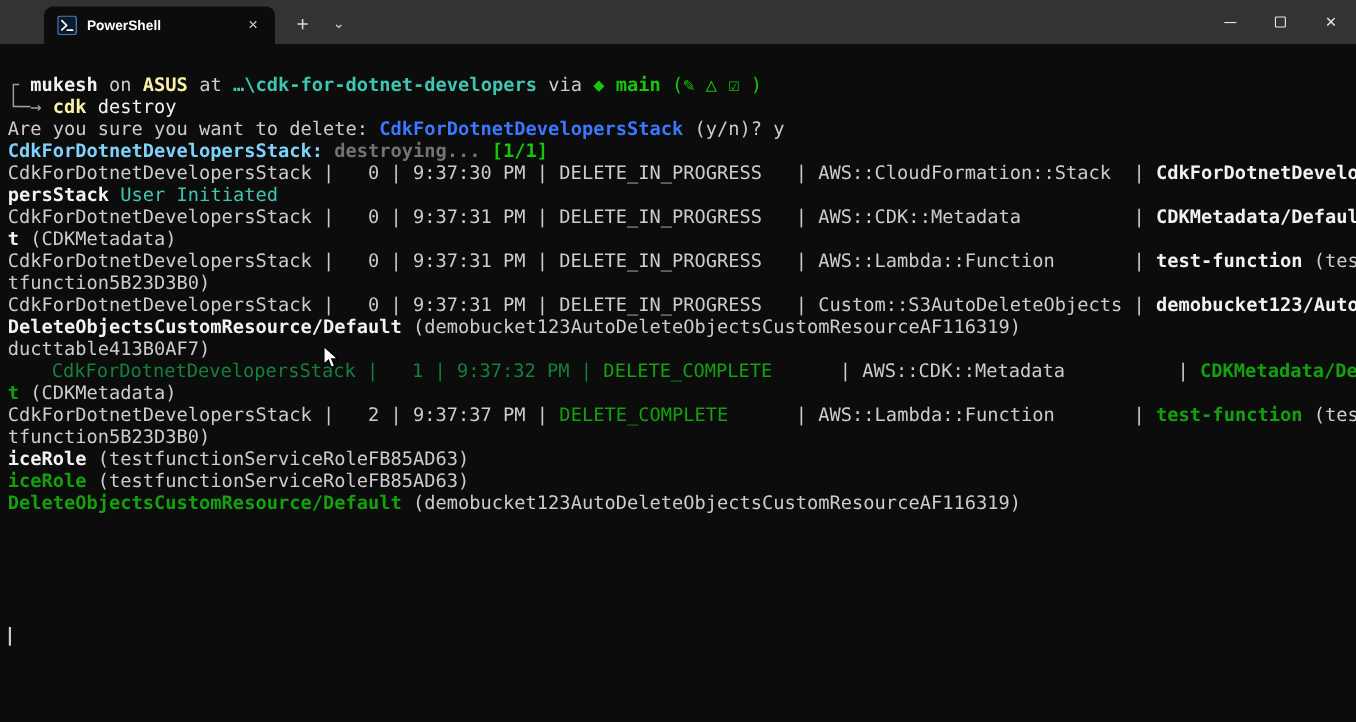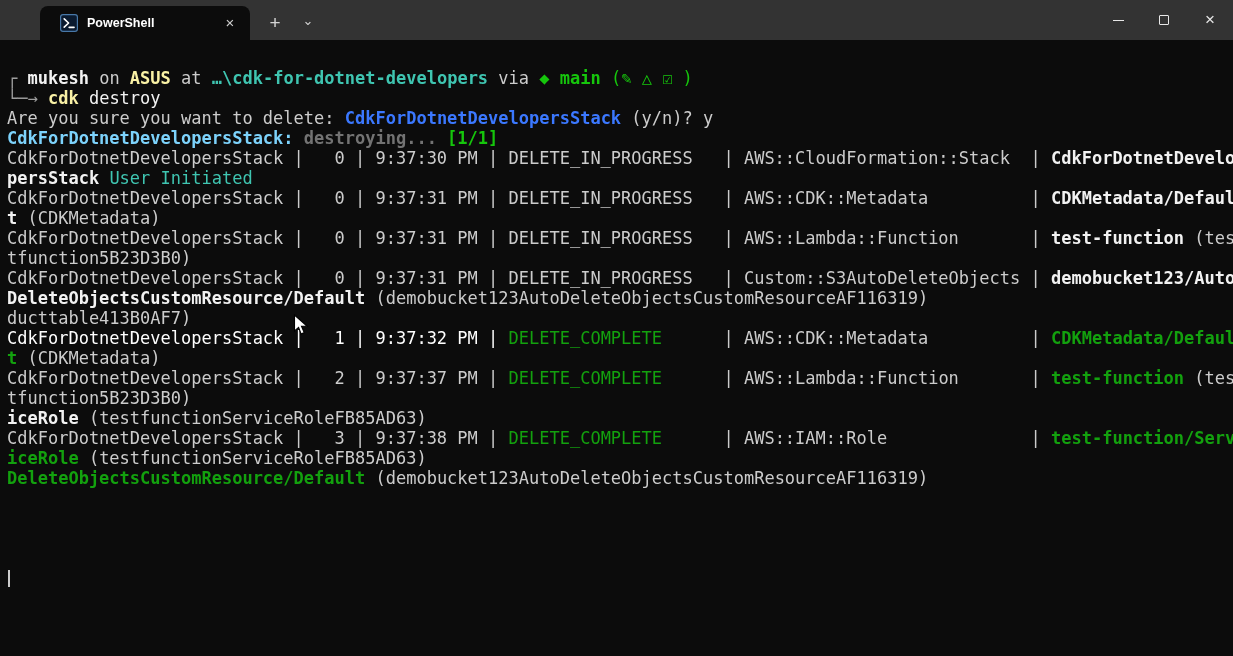--- a/index.html
+++ b/index.html
@@ -7,21 +7,21 @@
   body { font-family: "Liberation Sans", sans-serif; position: relative; }
 
   
   .titlebar {
     position: absolute; top: 0; left: 0; width: 1233px; height: 40px;
     background: #333333; display: flex; align-items: flex-end;
   }
   .tab {
     height: 34px; width: 210px; margin-left: 40px; background: #0c0c0c;
     border-radius: 8px 8px 0 0; display: flex; align-items: center;
-    padding: 0 8px 0 20px; cursor: default;
+    padding: 0 8px 0 12px; cursor: default;
   }
   .tab-icon { display: inline-flex; width: 18px; height: 18px; flex: 0 0 auto; }
   .tab-title {
     color: #ffffff; font-size: 12.5px; font-weight: bold; margin-left: 9px;
     white-space: nowrap; flex: 1 1 auto;
   }
   .tab-close {
     background: transparent; border: 0; color: #cfcfcf; font-size: 15px;
     width: 24px; height: 24px; line-height: 22px; border-radius: 4px; cursor: pointer;
   }
@@ -91,26 +91,25 @@
       <div class="tline"><span style="color: #7dd3fc; font-weight: bold;">CdkForDotnetDevelopersStack:</span><span style="color: #737373; font-weight: bold;"> destroying... </span><span style="color: rgb(22, 198, 12); font-weight: bold;">[1/1]</span></div>
       <div class="tline"><span style="color: rgb(204, 204, 204);">CdkForDotnetDevelopersStack |   0 | 9:37:30 PM | DELETE_IN_PROGRESS   | AWS::CloudFormation::Stack  | </span><span style="color: rgb(242, 242, 242); font-weight: bold;">CdkForDotnetDevelo</span></div>
       <div class="tline"><span style="color: rgb(242, 242, 242); font-weight: bold;">persStack</span><span style="color: rgb(204, 204, 204);"> </span><span style="color: rgb(63, 197, 177);">User Initiated</span></div>
       <div class="tline"><span style="color: rgb(204, 204, 204);">CdkForDotnetDevelopersStack |   0 | 9:37:31 PM | DELETE_IN_PROGRESS   | AWS::CDK::Metadata          | </span><span style="color: rgb(242, 242, 242); font-weight: bold;">CDKMetadata/Defaul</span></div>
       <div class="tline"><span style="color: rgb(242, 242, 242); font-weight: bold;">t</span><span style="color: rgb(204, 204, 204);"> (CDKMetadata)</span></div>
       <div class="tline"><span style="color: rgb(204, 204, 204);">CdkForDotnetDevelopersStack |   0 | 9:37:31 PM | DELETE_IN_PROGRESS   | AWS::Lambda::Function       | </span><span style="color: rgb(242, 242, 242); font-weight: bold;">test-function</span><span style="color: rgb(204, 204, 204);"> (tes</span></div>
       <div class="tline"><span style="color: rgb(204, 204, 204);">tfunction5B23D3B0)</span></div>
       <div class="tline"><span style="color: rgb(204, 204, 204);">CdkForDotnetDevelopersStack |   0 | 9:37:31 PM | DELETE_IN_PROGRESS   | Custom::S3AutoDeleteObjects | </span><span style="color: rgb(242, 242, 242); font-weight: bold;">demobucket123/Auto</span></div>
       <div class="tline"><span style="color: rgb(242, 242, 242); font-weight: bold;">DeleteObjectsCustomResource/Default</span><span style="color: rgb(204, 204, 204);"> (demobucket123AutoDeleteObjectsCustomResourceAF116319)</span></div>
       <div class="tline"><span style="color: rgb(204, 204, 204);">ducttable413B0AF7)</span></div>
-      <div class="tline"><span style="color: #ffffff;">CdkForDotnetDevelopersStack |   1 | 9:37:32 PM | </span><span style="color: rgb(19, 161, 14);">DELETE_COMPLETE</span><span style="color: rgb(204, 204, 204);">      | AWS::CDK::Metadata          | </span><span style="color: rgb(19, 161, 14); font-weight: bold;">CDKMetadata/Defaul</span></div>
+      <div class="tline"><span style="color: #15803d; margin-left: 40px;">CdkForDotnetDevelopersStack |   1 | 9:37:32 PM | </span><span style="color: rgb(19, 161, 14);">DELETE_COMPLETE</span><span style="color: rgb(204, 204, 204);">      | AWS::CDK::Metadata          | </span><span style="color: rgb(19, 161, 14); font-weight: bold;">CDKMetadata/Defaul</span></div>
       <div class="tline"><span style="color: rgb(19, 161, 14); font-weight: bold;">t</span><span style="color: rgb(204, 204, 204);"> (CDKMetadata)</span></div>
       <div class="tline"><span style="color: rgb(204, 204, 204);">CdkForDotnetDevelopersStack |   2 | 9:37:37 PM | </span><span style="color: rgb(19, 161, 14);">DELETE_COMPLETE</span><span style="color: rgb(204, 204, 204);">      | AWS::Lambda::Function       | </span><span style="color: rgb(19, 161, 14); font-weight: bold;">test-function</span><span style="color: rgb(204, 204, 204);"> (tes</span></div>
       <div class="tline"><span style="color: rgb(204, 204, 204);">tfunction5B23D3B0)</span></div>
       <div class="tline"><span style="color: rgb(242, 242, 242); font-weight: bold;">iceRole</span><span style="color: rgb(204, 204, 204);"> (testfunctionServiceRoleFB85AD63)</span></div>
-      <div class="tline"><span style="color: rgb(204, 204, 204);">CdkForDotnetDevelopersStack |   3 | 9:37:38 PM | </span><span style="color: rgb(19, 161, 14);">DELETE_COMPLETE</span><span style="color: rgb(204, 204, 204);">      | AWS::IAM::Role              | </span><span style="color: rgb(19, 161, 14); font-weight: bold;">test-function/Serv</span></div>
       <div class="tline"><span style="color: rgb(19, 161, 14); font-weight: bold;">iceRole</span><span style="color: rgb(204, 204, 204);"> (testfunctionServiceRoleFB85AD63)</span></div>
       <div class="tline"><span style="color: rgb(19, 161, 14); font-weight: bold;">DeleteObjectsCustomResource/Default</span><span style="color: rgb(204, 204, 204);"> (demobucket123AutoDeleteObjectsCustomResourceAF116319)</span></div>
     </div>
 </div>
 
 <div class="term-cursor"></div>
 
 <svg class="mouse-pointer" width="17" height="23" viewBox="0 0 17 23">
   <polygon points="1.5,1 1.5,17 5.6,13.4 8.1,19.9 11.2,18.6 8.5,12.3 14.2,12.3" fill="#ffffff" stroke="#000000" stroke-width="1.1"></polygon>
 </svg>

